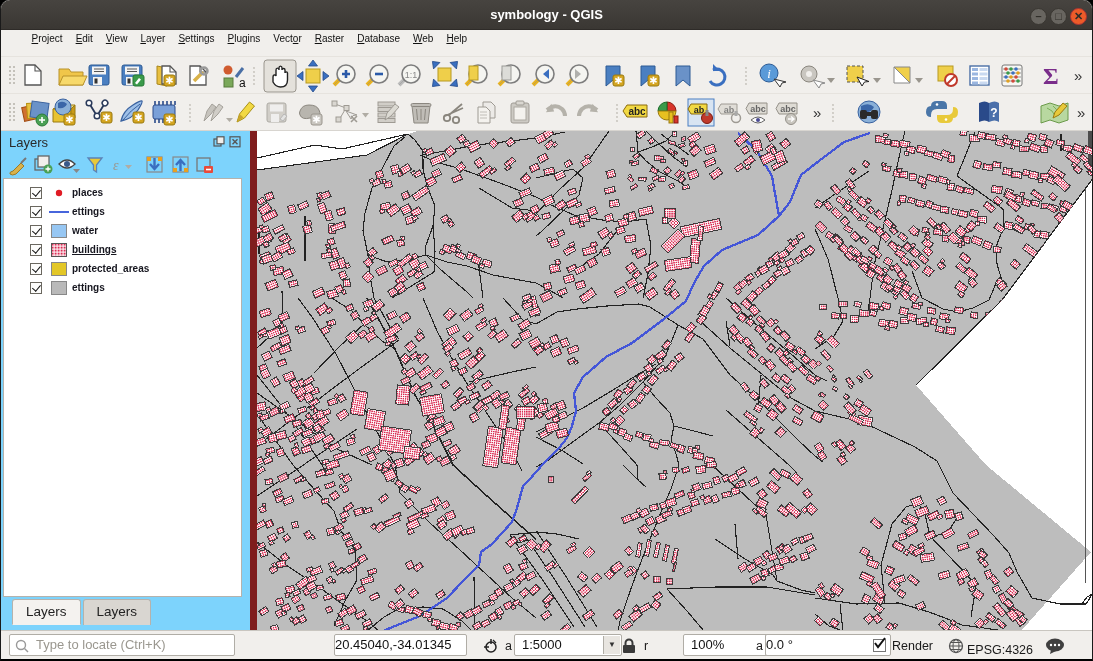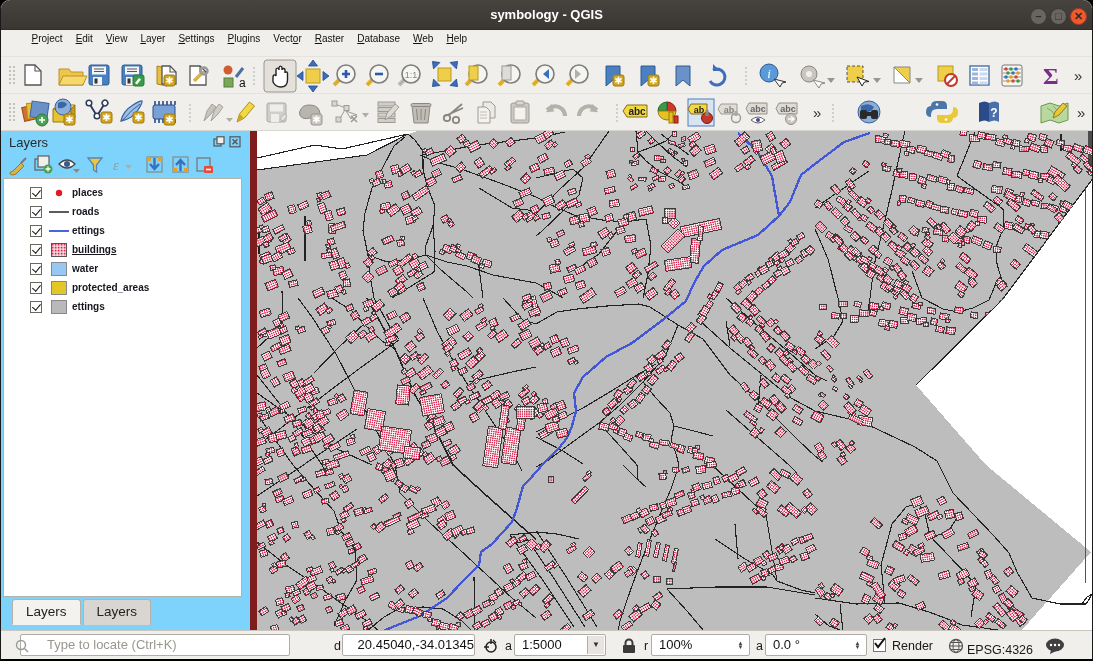--- a/index.html
+++ b/index.html
@@ -427,57 +427,48 @@
               <svg width="10" height="10">
                 <circle cx="5" cy="5" r="3.2" fill="#e01b24"></circle>
               </svg>
             </div>
             <span>places</span>
           </div>
       <div class="lrow">
             <div class="cb"></div>
             <div class="sym">
               <svg width="22" height="10">
-                <line x1="1" y1="5" x2="21" y2="5" stroke="#333" stroke-width="1.6"></line>
+                <line x1="1" y1="5" x2="21" y2="5" stroke="#3354d8" stroke-width="1.8"></line>
               </svg>
             </div>
-            <span>roads</span>
+            <span>ettings</span>
           </div>
       <div class="lrow">
             <div class="cb"></div>
             <div class="sym">
-              <svg width="22" height="10">
-                <line x1="1" y1="5" x2="21" y2="5" stroke="#3354d8" stroke-width="1.8"></line>
+              <svg width="16" height="14">
+                <rect x="0.5" y="0.5" width="15" height="13" fill="#97c7f3" stroke="#888"></rect>
               </svg>
             </div>
-            <span>ettings</span>
+            <span>water</span>
           </div>
       <div class="lrow">
             <div class="cb"></div>
             <div class="sym">
               <svg width="16" height="14">
                 <defs>
                   <pattern id="lp" width="3" height="3" patternUnits="userSpaceOnUse">
                     <rect width="3" height="3" fill="#fff"></rect>
                     <rect x="0.6" y="0.6" width="2" height="2" fill="#dc2e56"></rect>
                   </pattern>
                 </defs>
                 <rect x="0.5" y="0.5" width="15" height="13" fill="url(#lp)" stroke="#555"></rect>
               </svg>
             </div>
             <span style="text-decoration:underline">buildings</span>
-          </div>
-      <div class="lrow">
-            <div class="cb"></div>
-            <div class="sym">
-              <svg width="16" height="14">
-                <rect x="0.5" y="0.5" width="15" height="13" fill="#97c7f3" stroke="#888"></rect>
-              </svg>
-            </div>
-            <span>water</span>
           </div>
       <div class="lrow">
             <div class="cb"></div>
             <div class="sym">
               <svg width="16" height="14">
                 <rect x="0.5" y="0.5" width="15" height="13" fill="#e3c727" stroke="#888"></rect>
               </svg>
             </div>
             <span>protected_areas</span>
           </div>
@@ -1903,43 +1894,43 @@
 <rect x="682.3" y="492.3" width="11.4" height="6.0" transform="rotate(42 688.0 495.3)"></rect>
 <rect x="719.4" y="488.7" width="7.1" height="7.7" transform="rotate(45 722.9 492.5)"></rect>
 <rect x="724.3" y="485.0" width="3.6" height="4.6" transform="rotate(45 722.9 492.5)"></rect>
 <rect x="692.4" y="494.6" width="10.1" height="6.9" transform="rotate(35 697.4 498.0)"></rect>
 <rect x="690.4" y="491.4" width="5.0" height="4.1" transform="rotate(35 697.4 498.0)"></rect>
 </g>
         </svg>
       </div>
  </div>
  <div class="statusbar">
-   <div class="sb-box" style="left:19px;width:270px;color:#9a978f;padding-left:26px">Type to locate (Ctrl+K)</div>
+   <div class="sb-box" style="left:8px;width:226px;color:#9a978f;padding-left:26px">Type to locate (Ctrl+K)</div>
    <svg width="18" height="18" style="position:absolute;left:13px;top:7px">
         <circle cx="7" cy="7" r="4.5" fill="none" stroke="#999" stroke-width="1.4"></circle>
         <line x1="10.5" y1="10.5" x2="14" y2="14" stroke="#999" stroke-width="1.4"></line>
       </svg>
    <span style="position:absolute;left:333px;top:8px">d</span>
-   <div class="sb-box" style="left:341px;width:133px;text-align:right">20.45040,-34.01345</div>
+   <div class="sb-box" style="left:333px;width:133px;text-align:left">20.45040,-34.01345</div>
    <svg width="16" height="16" style="position:absolute;left:482px;top:7px">
         <circle cx="8" cy="9" r="5" fill="none" stroke="#222" stroke-width="1.5"></circle>
         <line x1="8" y1="1" x2="8" y2="6" stroke="#222" stroke-width="1.5"></line>
         <line x1="1" y1="9" x2="6" y2="9" stroke="#222" stroke-width="1.5"></line>
         <line x1="10" y1="2" x2="13" y2="5" stroke="#222" stroke-width="1.2"></line>
       </svg>
    <span style="position:absolute;left:504px;top:8px">a</span>
-   <div class="sb-box" style="left:513px;width:92px;padding-left:7px">1:5000<span style="position:absolute;right:1px;top:1px;width:17px;height:18px;background:#e8e5e0;border-left:1px solid #b0ada6;text-align:center;font-size:8px;line-height:18px;color:#333">▼</span></div>
+   <div class="sb-box" style="left:513px;width:108px;padding-left:7px">1:5000<span style="position:absolute;right:1px;top:1px;width:17px;height:18px;background:#e8e5e0;border-left:1px solid #b0ada6;text-align:center;font-size:8px;line-height:18px;color:#333">▼</span></div>
    <svg width="14" height="16" style="position:absolute;left:621px;top:7px">
         <rect x="1" y="7" width="12" height="8" rx="1" fill="#3a3a3a"></rect>
         <path d="M3.5 7 V5 a3.5 3.5 0 0 1 7 0 V7" fill="none" stroke="#3a3a3a" stroke-width="2"></path>
       </svg>
    <span style="position:absolute;left:643px;top:8px">r</span>
-   <div class="sb-box" style="left:650px;width:99px;padding-left:7px">100%<span class="spin">▲<br>▼</span></div>
+   <div class="sb-box" style="left:682px;width:99px;padding-left:7px">100%<span class="spin">▲<br>▼</span></div>
    <span style="position:absolute;left:755px;top:8px">a</span>
-   <div class="sb-box" style="left:764px;width:102px;padding-left:7px">0.0 °<span class="spin">▲<br>▼</span></div>
+   <div class="sb-box" style="left:764px;width:126px;">0.0 °<span class="spin">▲<br>▼</span></div>
    <div style="position:absolute;left:872px;top:8px;width:13px;height:13px;background:#fff;border:1px solid #777"></div>
    <svg width="13" height="13" style="position:absolute;left:872px;top:6px">
         <path d="M2 6 L5 10 L12 1" fill="none" stroke="#111" stroke-width="2"></path>
       </svg>
    <span style="position:absolute;left:891px;top:8px">Render</span>
    <svg width="16" height="16" style="position:absolute;left:947px;top:7px">
         <circle cx="8" cy="8" r="6.5" fill="none" stroke="#555" stroke-width="1.3"></circle>
         <ellipse cx="8" cy="8" rx="3" ry="6.5" fill="none" stroke="#555" stroke-width="1"></ellipse>
         <line x1="1.5" y1="8" x2="14.5" y2="8" stroke="#555" stroke-width="1"></line>
         <line x1="2.5" y1="4.5" x2="13.5" y2="4.5" stroke="#555" stroke-width="1"></line>

